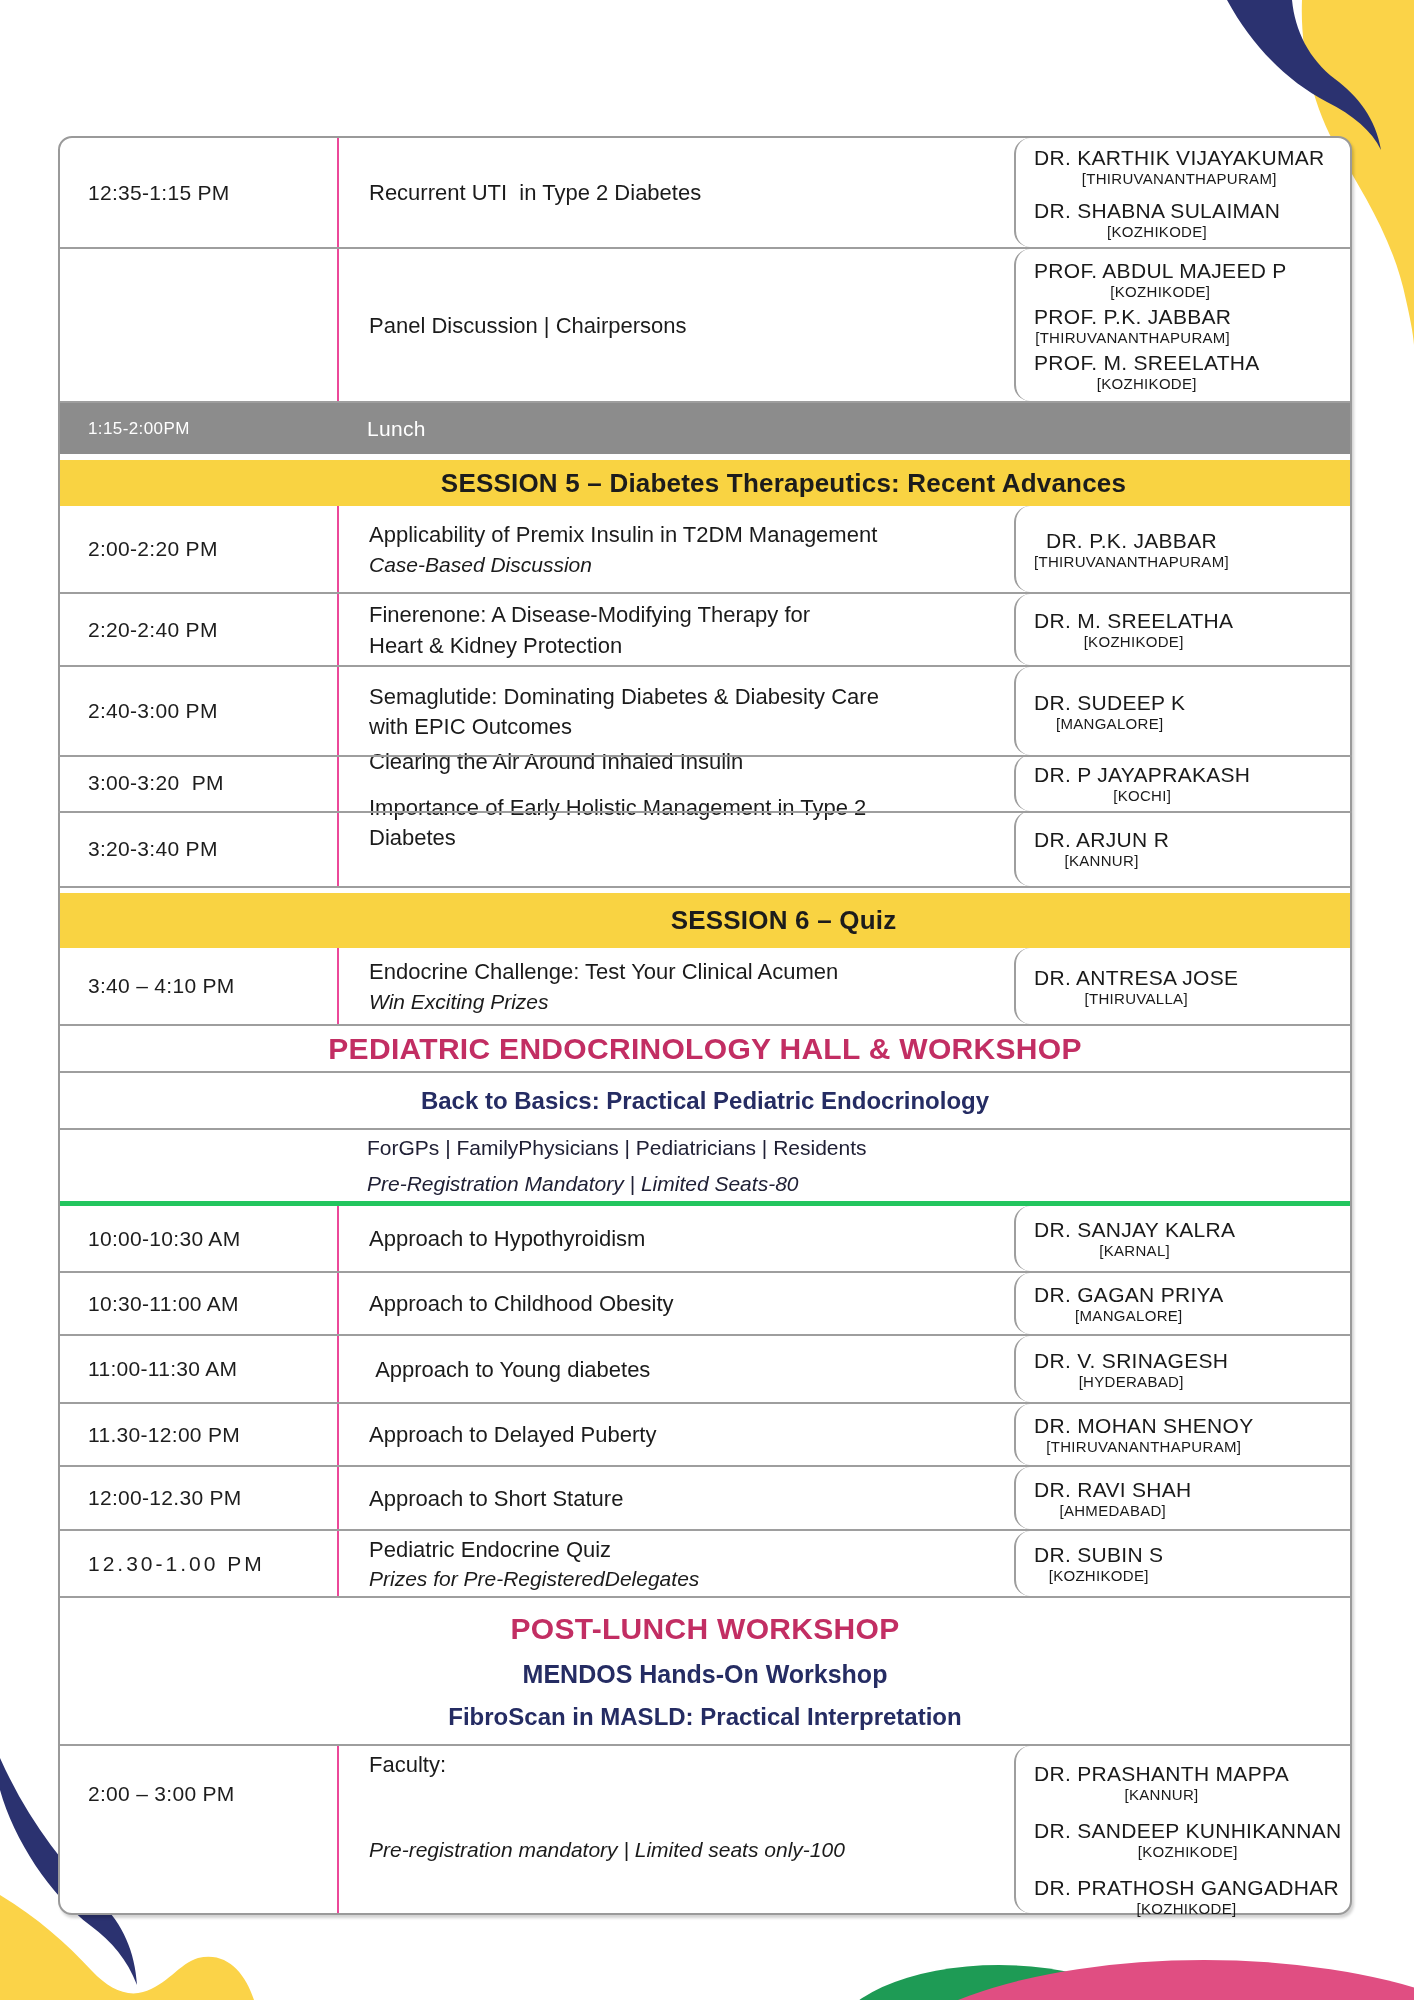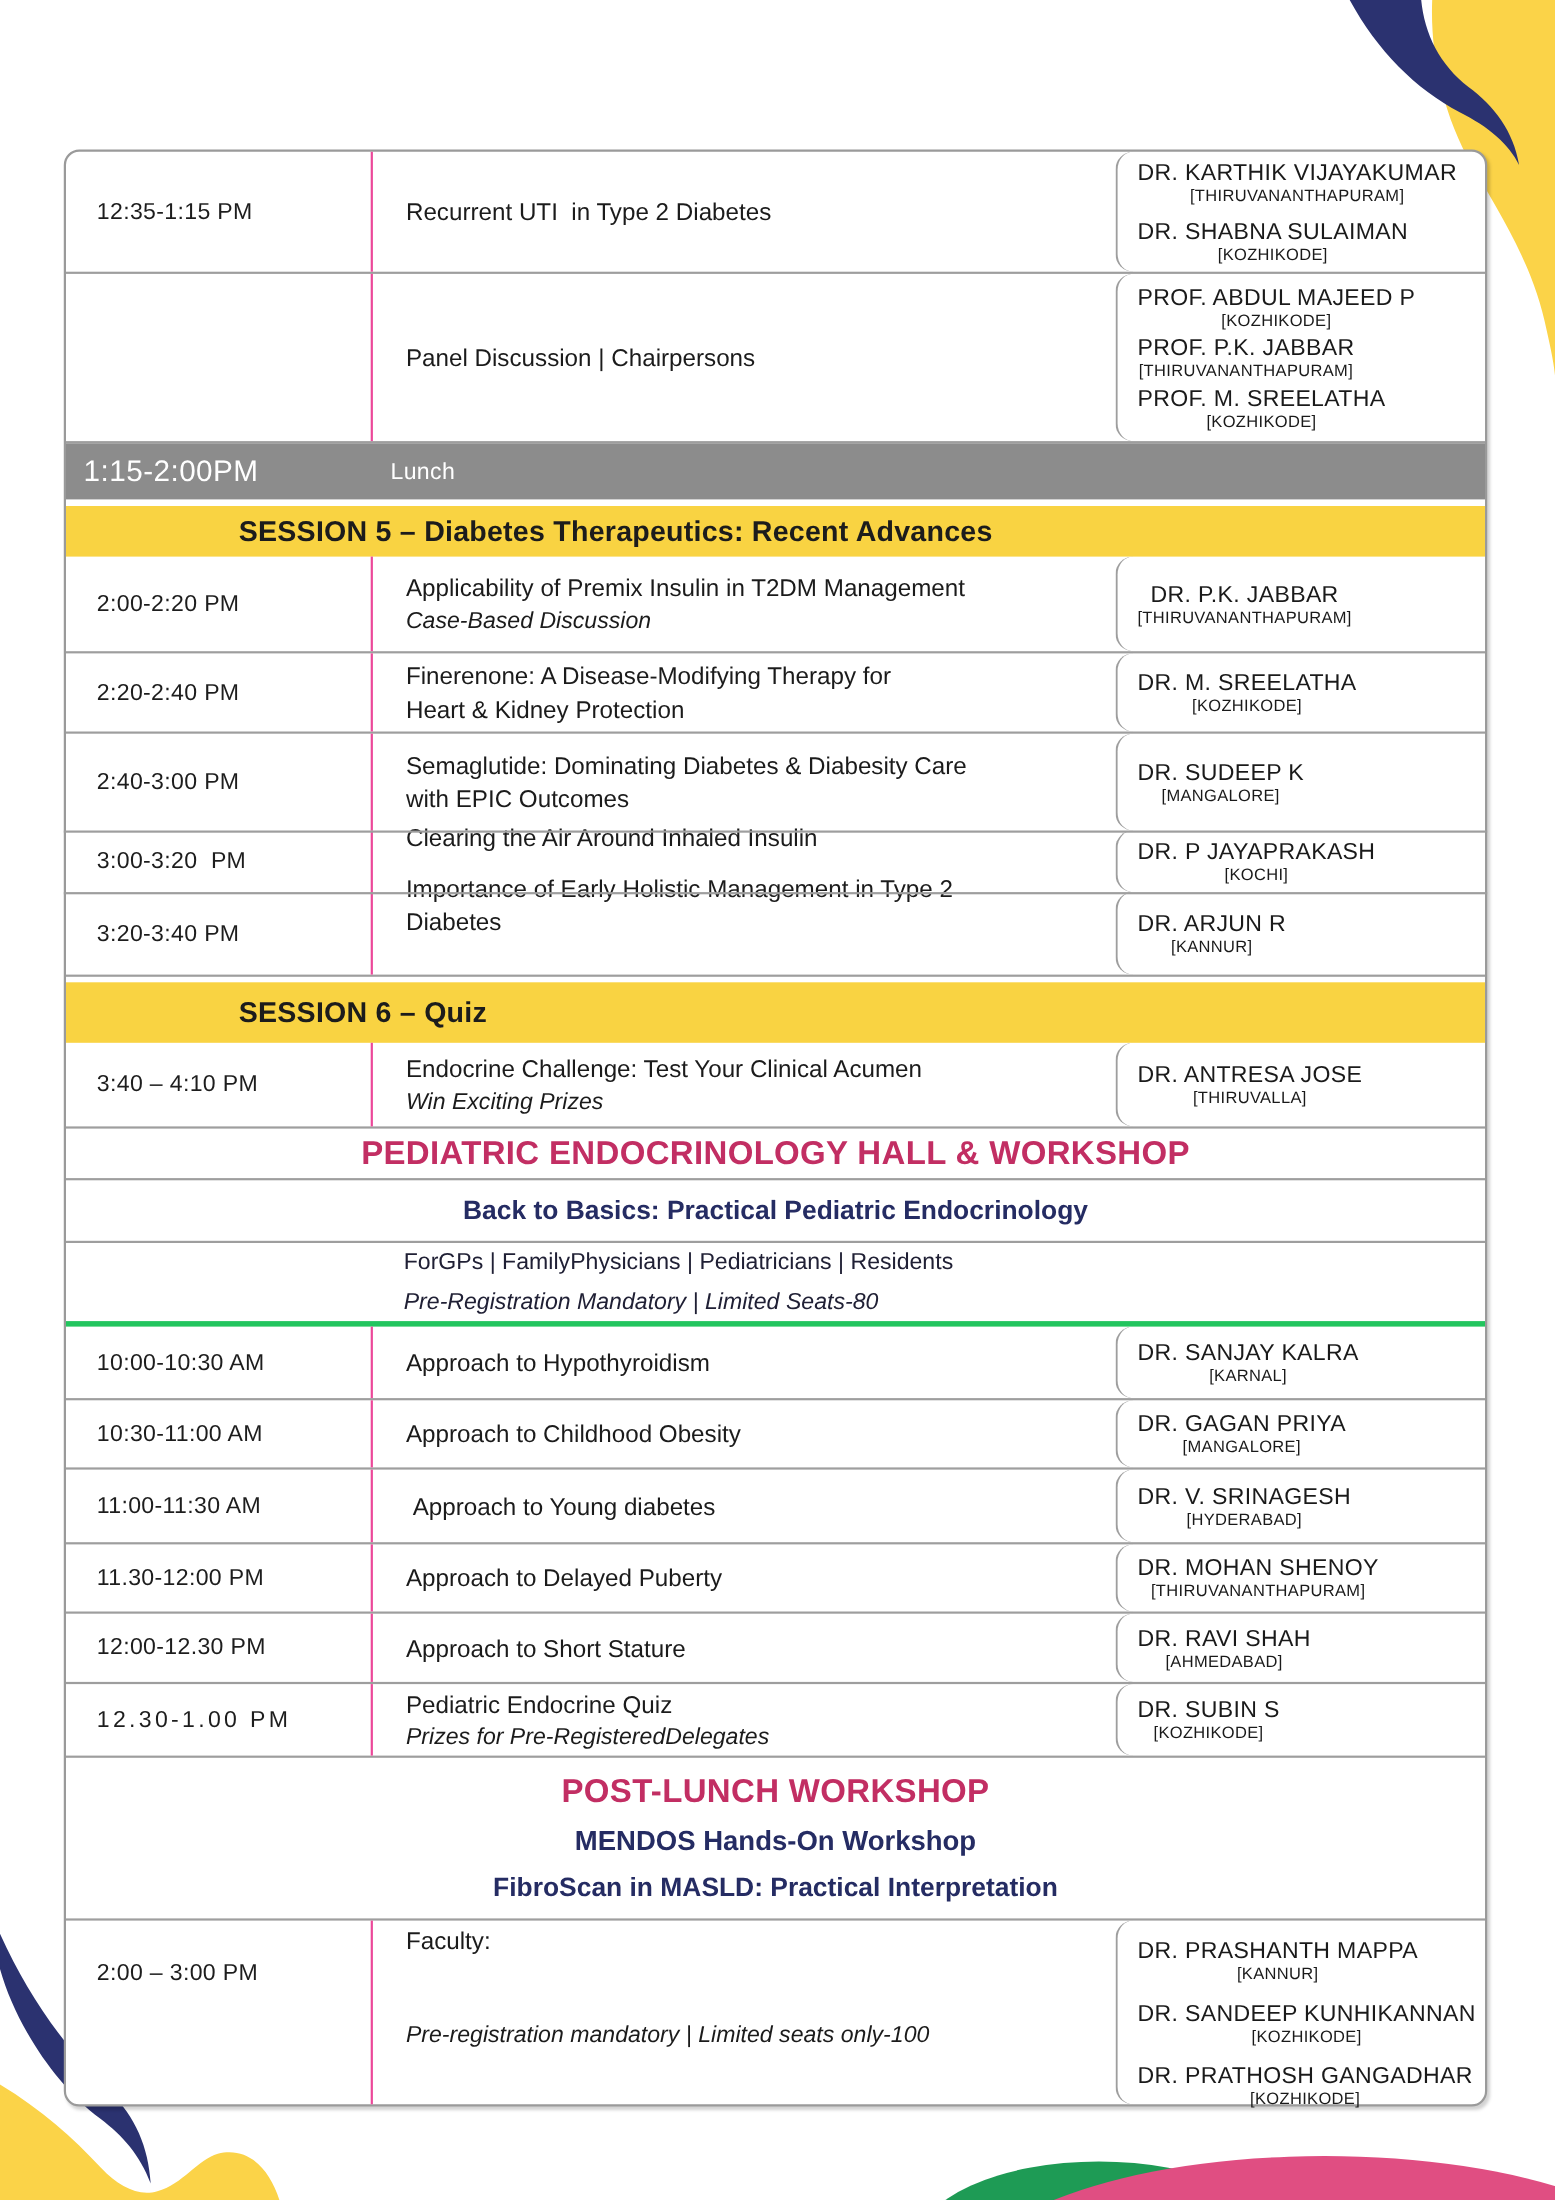--- a/index.html
+++ b/index.html
@@ -19,26 +19,26 @@
            color:#1b1b1b;line-height:1.38;}
   .c-fac{flex:1 1 auto;border-left:2px solid #9e9e9e;display:flex;flex-direction:column;
          justify-content:center;gap:12px;padding:8px 0 8px 18px;box-sizing:border-box;overflow:visible;border-radius:16px;}
   .c-fac.gap-sm{gap:5px;}
   .fac{display:inline-flex;flex-direction:column;align-items:center;align-self:flex-start;max-width:none;}
   .fac-name{font-size:21px;color:#1a1a1a;letter-spacing:.3px;white-space:nowrap;}
   .fac-city{font-size:15px;color:#1a1a1a;letter-spacing:.3px;margin-top:0px;white-space:nowrap;}
   .topic-line{white-space:pre-wrap;}
   .italic{font-style:italic;font-size:21px;}
   .row-lunch{height:51px;background:#8c8c8c;color:#ffffff;display:flex;align-items:center;border-bottom:none;}
-  .lunch-time{width:249px;padding-left:16px;font-size:27px;letter-spacing:.4px;}
+  .lunch-time{width:249px;padding-left:28px;font-size:17px;letter-spacing:.4px;}
   .lunch-label{font-size:21px;padding-left:30px;letter-spacing:.3px;}
   .spacer{height:6px;border-bottom:none;}
   .spacer5{height:5px;border-bottom:none;}
   .band{background:#f9d342;display:flex;align-items:center;padding-left:157px;border-bottom:none;
-        font-weight:bold;font-size:26px;color:#1c1c1c;box-sizing:border-box;letter-spacing:.2px;}
+        font-weight:bold;font-size:26px;color:#1c1c1c;box-sizing:border-box;letter-spacing:.2px;justify-content:center;}
   .hd-center{display:flex;align-items:center;justify-content:center;text-align:center;}
   .ped-title{font-weight:bold;font-size:30px;color:#c22e63;letter-spacing:.3px;}
   .navy-sub{font-weight:bold;font-size:24px;color:#252c63;}
   .forgps{flex-direction:column;justify-content:center;gap:12px;padding-left:307px;box-sizing:border-box;display:flex;}
   .forgps-line{font-size:21px;color:#202035;}
   .postlunch{flex-direction:column;justify-content:center;gap:14px;display:flex;text-align:center;}
   .pl-title{font-weight:bold;font-size:30px;color:#c22e63;letter-spacing:.3px;}
   .pl-sub{font-weight:bold;font-size:25px;color:#252c63;}
   .pl-sub2{font-weight:bold;font-size:24px;color:#252c63;}
   .lift-a{position:relative;z-index:2;margin-top:-14px;white-space:nowrap;}

